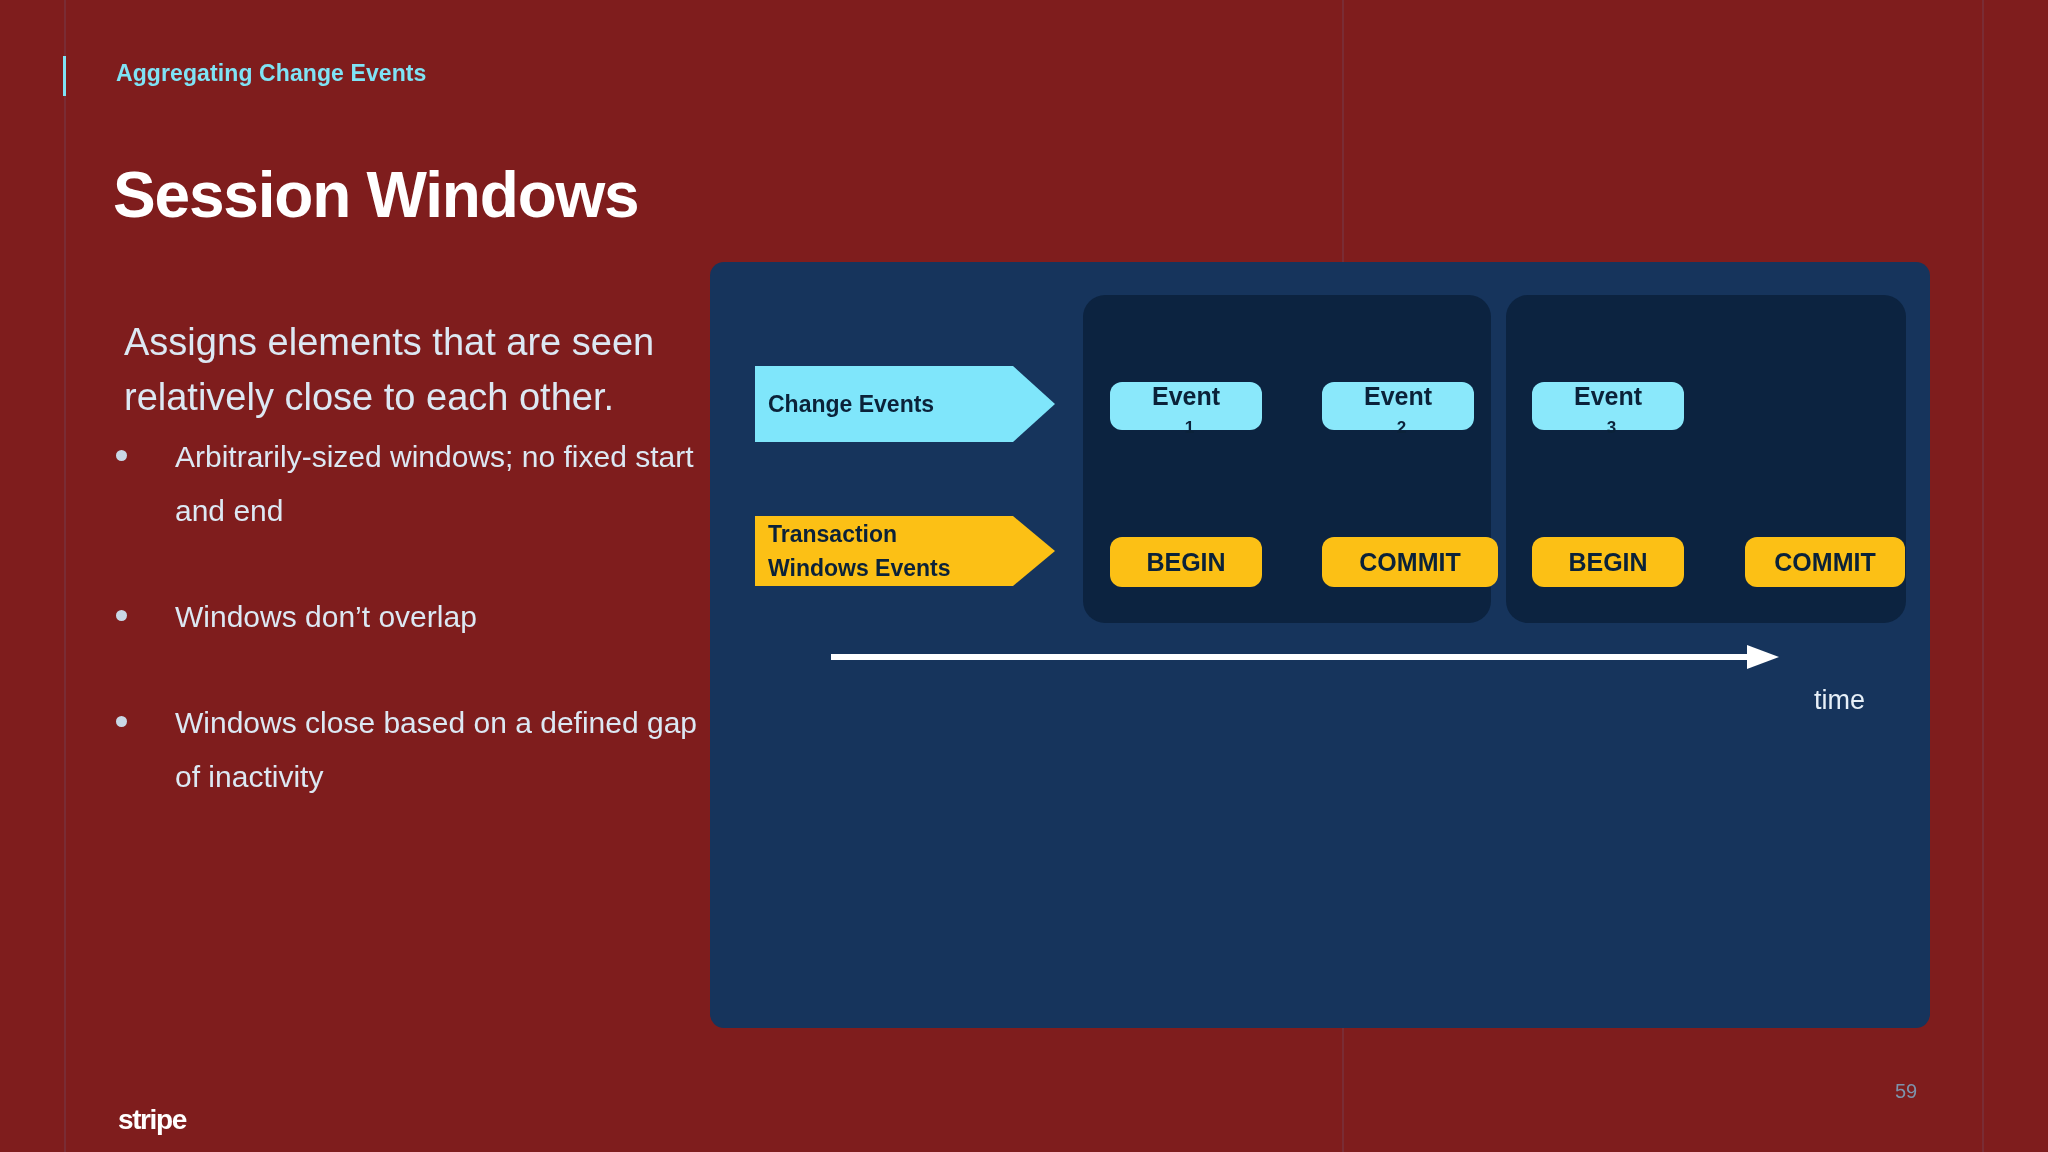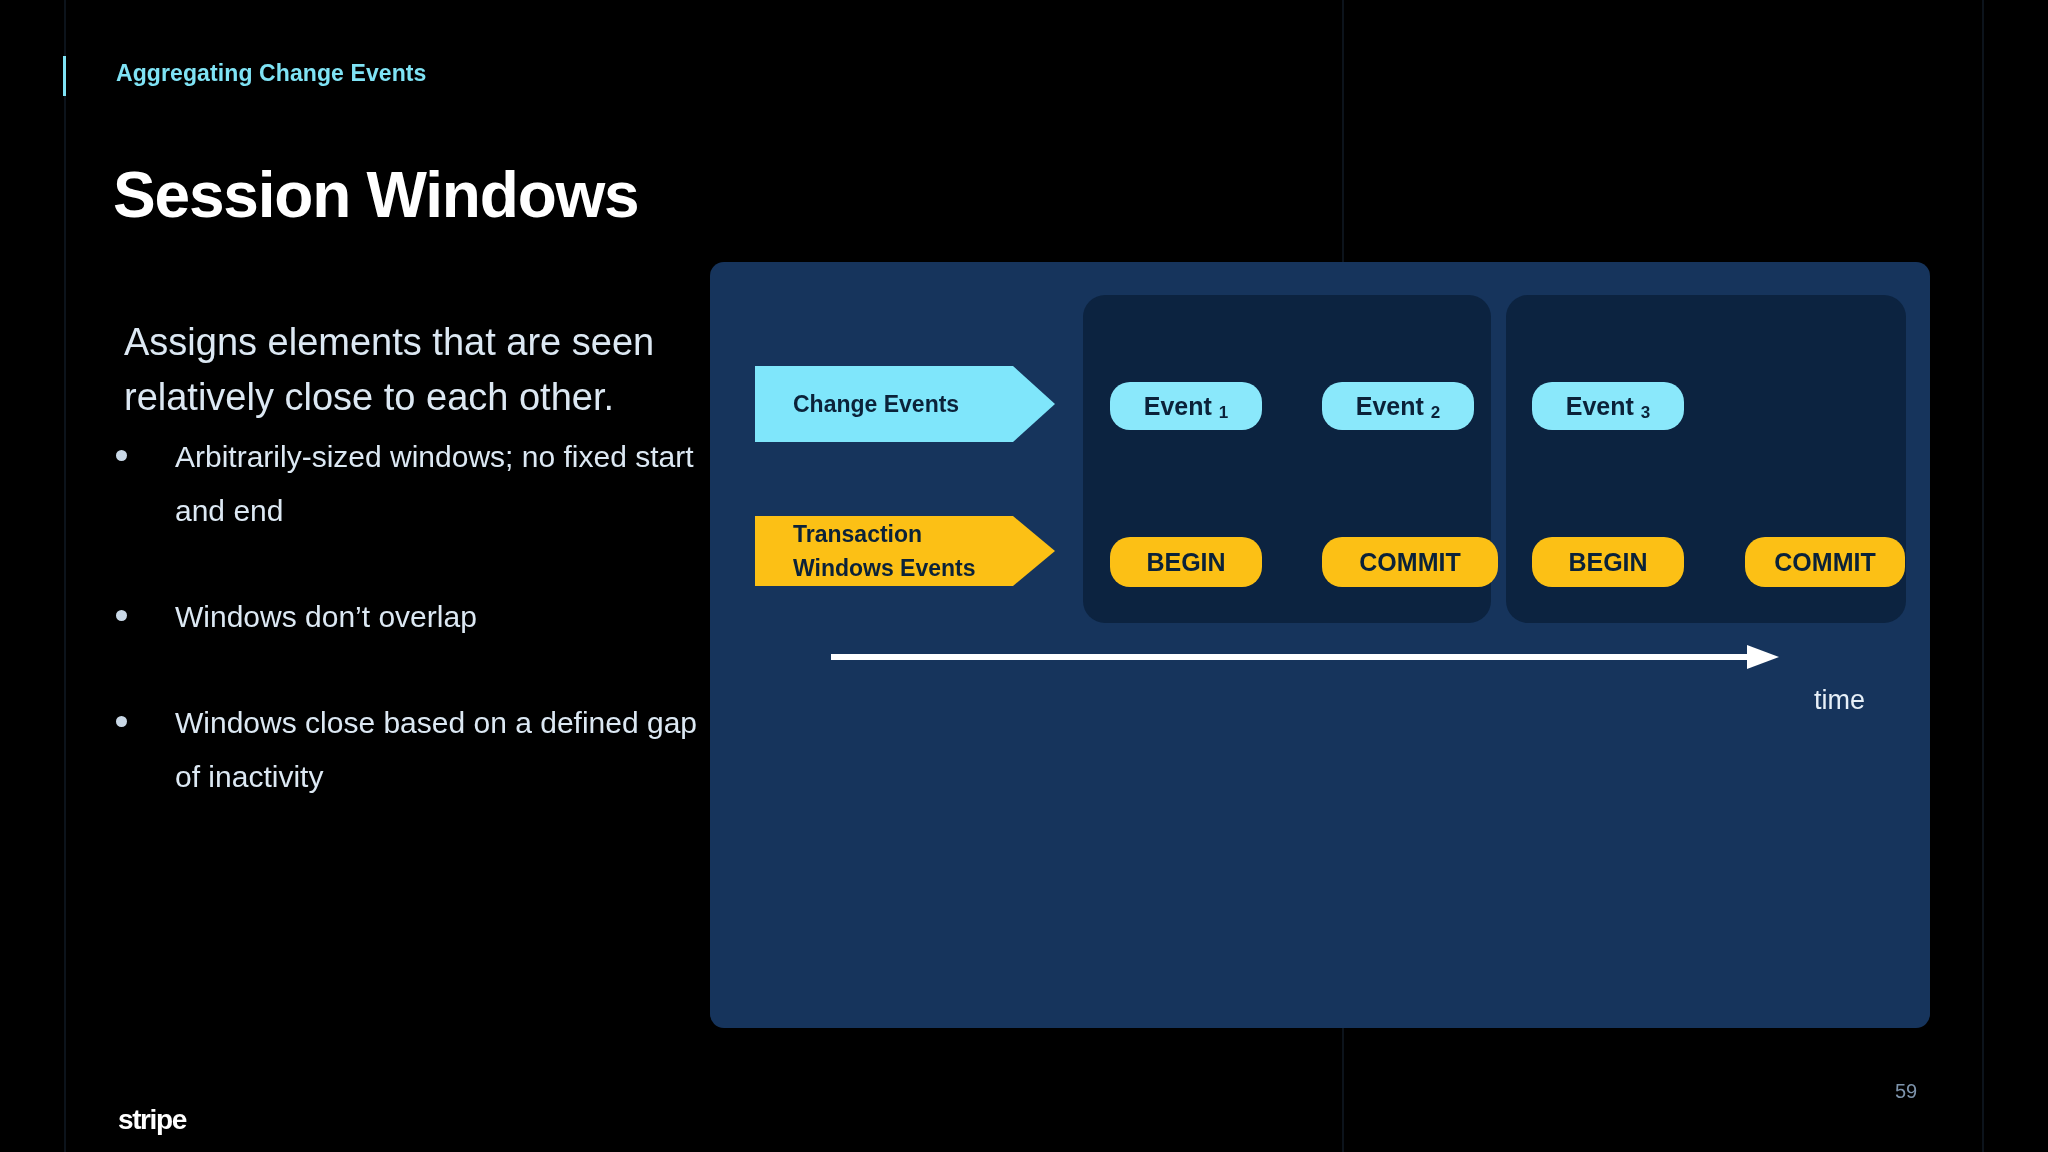--- a/index.html
+++ b/index.html
@@ -11,21 +11,21 @@
     width: 2048px;
     height: 1152px;
     overflow: hidden;
     font-family: "Liberation Sans", sans-serif;
     position: relative;
   }
 
   #slide {
     position: absolute;
     inset: 0;
-    background: #000000;
+    background: #7f1d1d;
     overflow: hidden;
   }
 
   
   .guide-line {
     position: absolute;
     top: 0;
     bottom: 0;
     width: 2px;
     background: rgba(96, 150, 210, 0.13);
@@ -117,21 +117,21 @@
     border-radius: 22px;
   }
   .win-1 { left: 1083px; top: 295px; width: 408px; height: 328px; }
   .win-2 { left: 1506px; top: 295px; width: 400px; height: 328px; }
 
   
   .chev {
     position: absolute;
     display: flex;
     align-items: center;
-    padding-left: 38px;
+    padding-left: 13px;
     box-sizing: border-box;
     clip-path: polygon(0 0, calc(100% - 42px) 0, 100% 50%, calc(100% - 42px) 100%, 0 100%);
   }
   .chev .chev-label {
     font-size: 23px;
     font-weight: bold;
     line-height: 34px;
     color: #0b2239;
   }
   .chev-change {
@@ -149,25 +149,26 @@
     background: #fcc015;
     align-items: center;
   }
 
   
   .pill {
     position: absolute;
     display: flex;
     align-items: center;
     justify-content: center;
-    border-radius: 20px;
+    border-radius: 12px;
     font-size: 25px;
     font-weight: bold;
     color: #0b2239;
     box-sizing: border-box;
+    flex-direction: column;
   }
   .pill.cyan  { background: #8ae8fb; }
   .pill.amber { background: #fcc015; }
   .pill sub {
     font-size: 17px;
     font-weight: bold;
     margin-left: 7px;
     vertical-align: baseline;
     position: relative;
     top: 7px;

